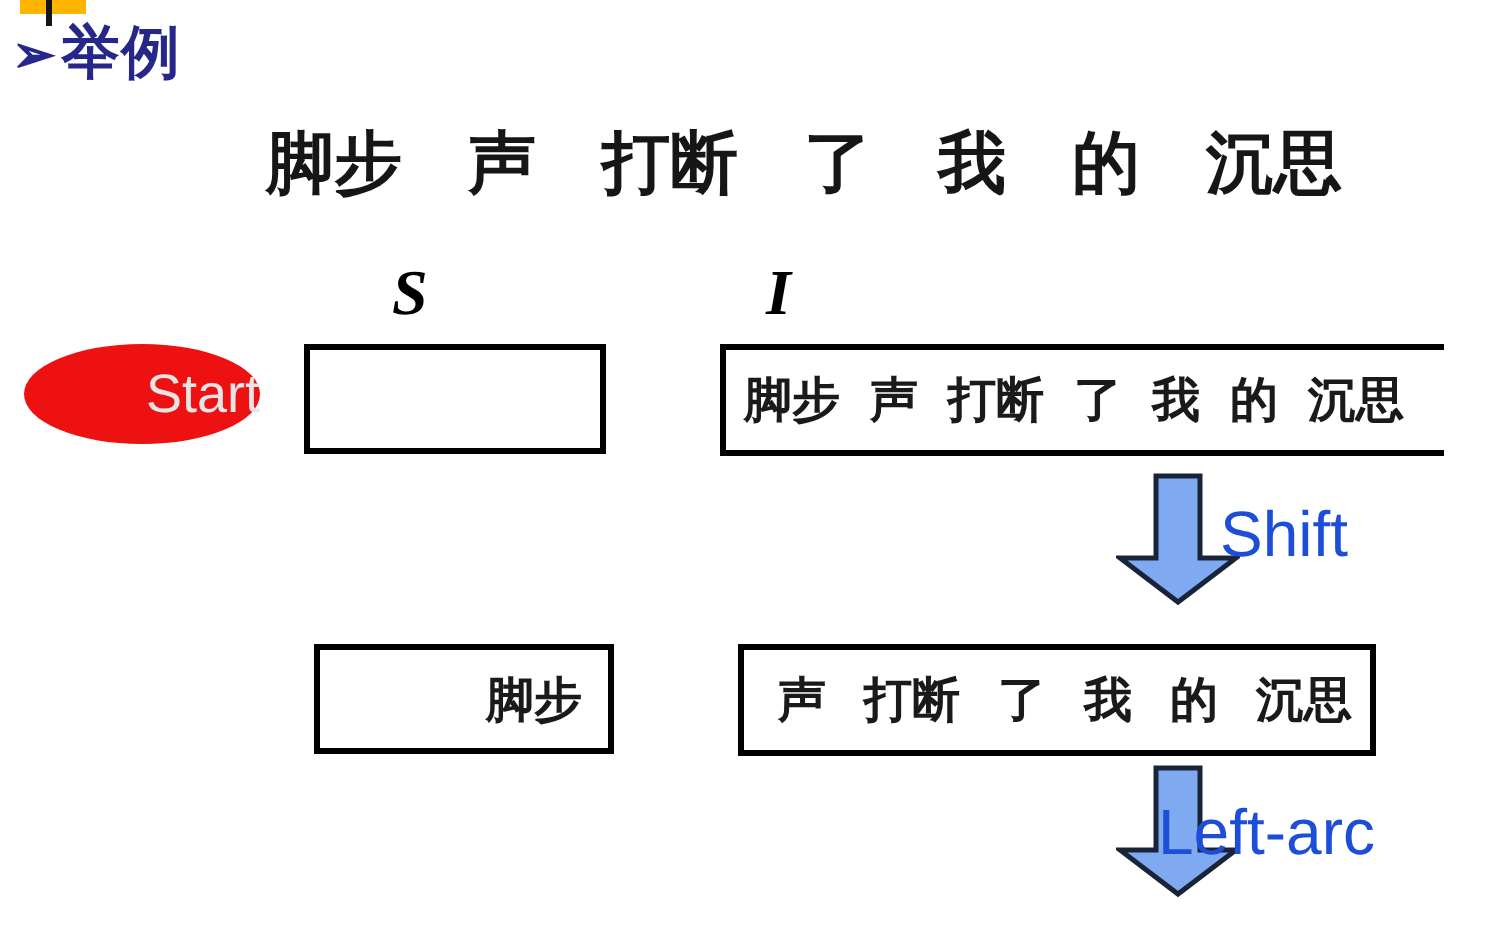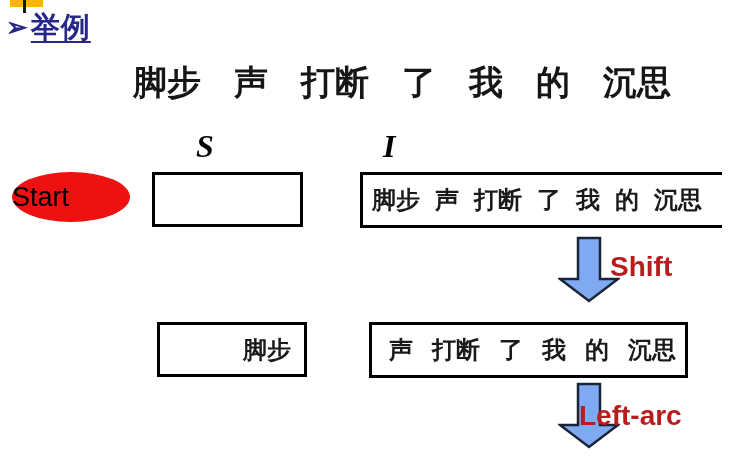--- a/index.html
+++ b/index.html
@@ -13,59 +13,59 @@
   .artifact-bar{position:absolute;left:10px;top:0;width:33px;height:7px;background:#ffb400;}
   .artifact-tick{position:absolute;left:23px;top:0;width:3px;height:13px;background:#151515;}
 
   
   .title{
     left:6px;top:10px;display:flex;align-items:flex-start;
     color:#27278a;font-weight:bold;font-size:29px;line-height:34px;
     letter-spacing:1px;white-space:nowrap;
   }
   .title .bullet{font-size:26px;line-height:34px;margin-right:2px;}
-  .title .kw{text-decoration:underline;text-underline-offset:4px;text-decoration-thickness:2px;text-align:center;}
+  .title .kw{text-underline-offset:4px;text-decoration-thickness:2px;text-align:center;}
 
   
   .sentence{
     left:133px;top:62px;display:flex;gap:33px;white-space:nowrap;
     font-family:"DejaVu Serif",serif;font-weight:600;font-size:34px;
     color:#161616;line-height:40px;
   }
 
   
   .col-label{
     font-family:"Liberation Serif",serif;font-style:italic;font-weight:bold;
     font-size:32px;color:#000;line-height:32px;
   }
 
   
   .start{
     left:12px;top:172px;width:118px;height:50px;background:#ee1111;
-    border-radius:50%;display:flex;align-items:center;justify-content:flex-start;
-    color:#000000;font-size:27px;font-weight:500;
+    border-radius:50%;display:flex;align-items:center;justify-content:flex-end;
+    color:#e5e5e5;font-size:27px;font-weight:500;
   }
 
   
   .box{box-sizing:border-box;background:#ffffff;border:3px solid #000;}
   .box.open-right{border-right:none;}
   .words{
     display:flex;align-items:center;height:100%;
     font-family:"DejaVu Serif",serif;font-weight:600;font-size:24px;color:#1a1a1a;
     white-space:nowrap;
   }
   .stack-word{
     display:flex;align-items:center;justify-content:flex-end;height:100%;
     padding-right:13px;font-family:"DejaVu Serif",serif;font-weight:600;
     font-size:24px;color:#1a1a1a;
   }
 
   
   .action-label{
-    color:#b91c1c;font-size:28px;font-weight:700;line-height:34px;white-space:nowrap;
+    color:#1d4ed8;font-size:32px;font-weight:400;line-height:34px;white-space:nowrap;
   }
 </style>
 </head>
 <body>
 
 <div class="stage">
 
   <div>
     <span class="artifact-bar"></span>
     <span class="artifact-tick"></span>

